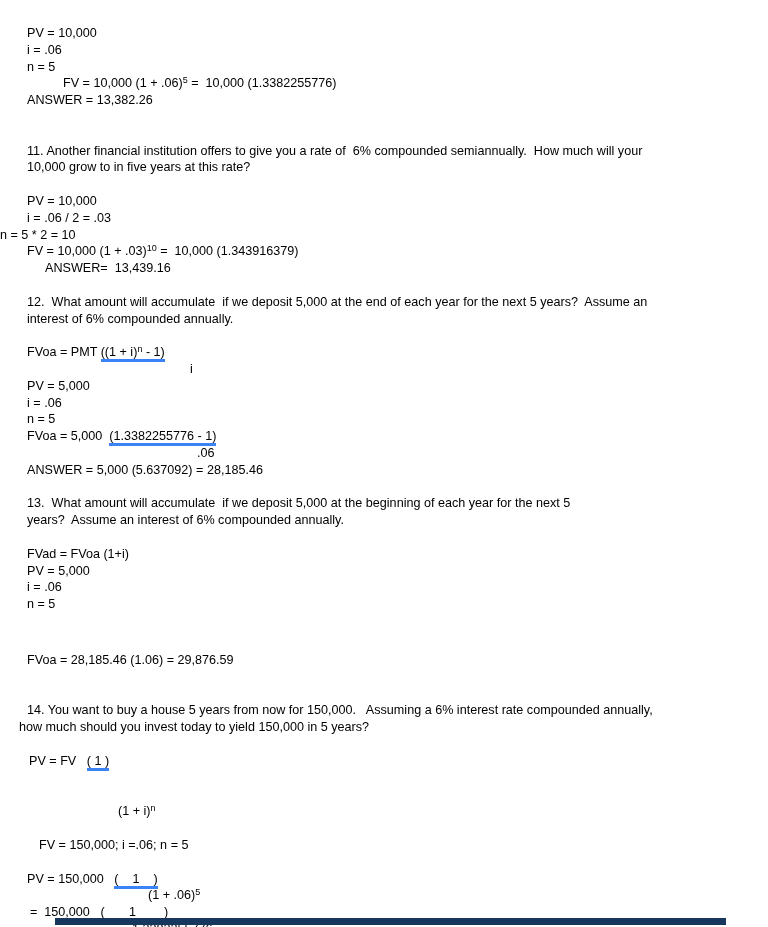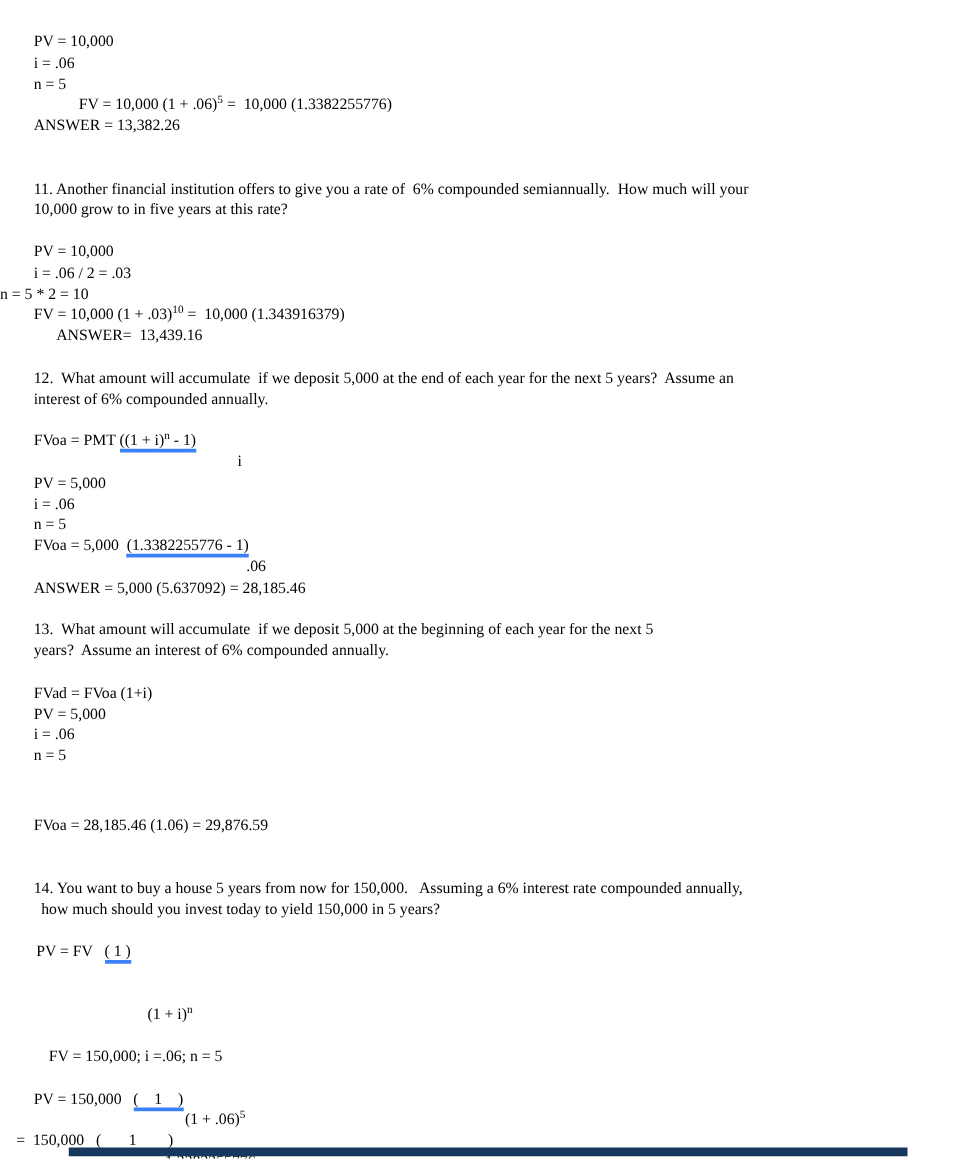--- a/index.html
+++ b/index.html
@@ -2,21 +2,21 @@
 <html><head>
 <meta charset="utf-8">
 <style>
   html, body { margin: 0; padding: 0; background: #ffffff; }
   .page {
     position: relative;
     width: 768px;
     height: 927px;
     background: #ffffff;
     overflow: hidden;
-    font-family: Liberation Serif, serif;
+    font-family: Liberation Sans, sans-serif;
     font-size: 12.6px;
     color: #000000;
   }
   .doc {
     position: absolute;
     top: 25px;
     left: 0;
     width: 768px;
   }
   .line {
@@ -82,27 +82,27 @@
       <div class="line" style="padding-left: 27px;"><span class="seg">years?  Assume an interest of 6% compounded annually.</span></div>
       <div class="line" style="padding-left: 27px;">&nbsp;</div>
       <div class="line" style="padding-left: 27px;"><span class="seg">FVad = FVoa (1+i)</span></div>
       <div class="line" style="padding-left: 27px;"><span class="seg">PV = 5,000</span></div>
       <div class="line" style="padding-left: 27px;"><span class="seg">i = .06</span></div>
       <div class="line" style="padding-left: 27px;"><span class="seg">n = 5</span></div>
       <div class="line" style="padding-left: 27px; margin-top: 39px;"><span class="seg">FVoa = 28,185.46 (1.06) = 29,876.59</span></div>
       <div class="line" style="padding-left: 27px;">&nbsp;</div>
       <div class="line" style="padding-left: 27px;">&nbsp;</div>
       <div class="line" style="padding-left: 27px;"><span class="seg">14. You want to buy a house 5 years from now for 150,000.   Assuming a 6% interest rate compounded annually,</span></div>
-      <div class="line" style="padding-left: 33px;"><span class="seg">how much should you invest today to yield 150,000 in 5 years?</span></div>
+      <div class="line" style="padding-left: 19px;"><span class="seg">how much should you invest today to yield 150,000 in 5 years?</span></div>
       <div class="line" style="padding-left: 27px;">&nbsp;</div>
       <div class="line" style="padding-left: 29px;"><span class="seg">PV = FV   </span><span class="seg-u"><span class="seg">( 1 )</span></span></div>
       <div class="line" style="padding-left: 118px; margin-top: 34px;"><span class="seg">(1 + i)</span><span class="seg-sup">n</span></div>
       <div class="line" style="padding-left: 27px;">&nbsp;</div>
       <div class="line" style="padding-left: 39px;"><span class="seg">FV = 150,000; i =.06; n = 5</span></div>
       <div class="line" style="padding-left: 27px;">&nbsp;</div>
       <div class="line" style="padding-left: 27px;"><span class="seg">PV = 150,000   </span><span class="seg-u"><span class="seg">(    1    )</span></span></div>
       <div class="line" style="padding-left: 148px;"><span class="seg">(1 + .06)</span><span class="seg-sup">5</span></div>
-      <div class="line" style="padding-left: 13px;"><span class="seg">=  150,000   </span><span class="seg-u"><span class="seg">(       1        )</span></span></div>
+      <div class="line" style="padding-left: 30px;"><span class="seg">=  150,000   </span><span class="seg-u"><span class="seg">(       1        )</span></span></div>
       <div class="line" style="padding-left: 132px;"><span class="seg">1.3382255776</span></div>
       <div class="line" style="padding-left: 32px;"><span class="seg">ANSWER =  112,088.73</span></div>
     </div>
   <div class="divider" style="background: rgb(23, 55, 94);"></div>
 </div>
 
 </body></html>

